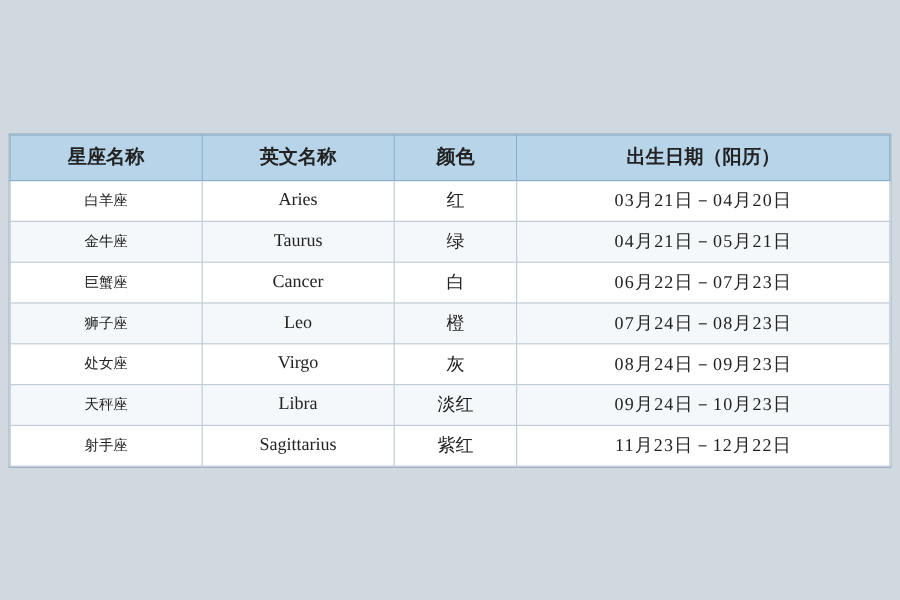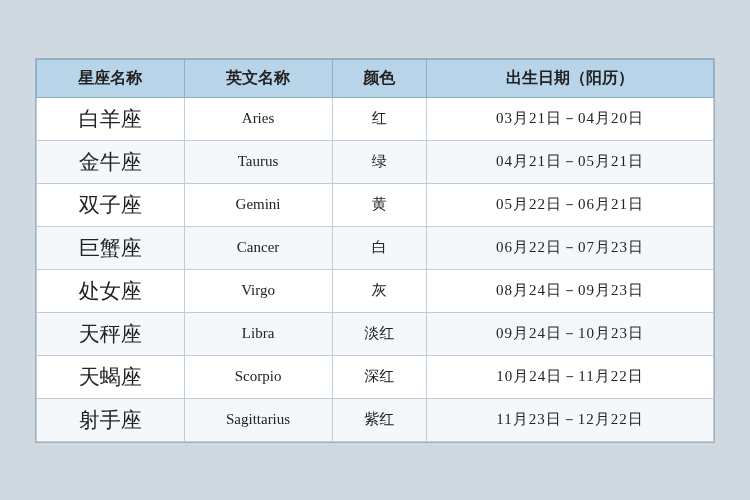--- a/index.html
+++ b/index.html
@@ -14,21 +14,21 @@
       background-color: #d0d8e0;
       display: flex;
       align-items: center;
       justify-content: center;
       font-family: "SimSun", "宋体", serif;
     }
 
     .table-container {
       background-color: #f0f4f8;
       border: 1px solid #a0b0c0;
-      width: 680px;
+      width: 736px;
     }
 
     table {
       width: 100%;
       border-collapse: collapse;
     }
 
     thead tr {
       background-color: #b8d4e8;
     }
@@ -52,21 +52,21 @@
 
     tbody td {
       border: 1px solid #c0cdd8;
       padding: 7px 12px;
       text-align: center;
       font-size: 15px;
       color: #222;
     }
 
     td:first-child {
-      font-size: 21px;
+      font-size: 12px;
       margin-top: 24px;
     }
 
     td:nth-child(2) {
       font-style: normal;
       margin-top: 27px;
     }
 
     td:nth-child(4) {
       letter-spacing: 1px;
@@ -93,50 +93,44 @@
           <td>红</td>
           <td>03月21日－04月20日</td>
         </tr>
         <tr>
           <td>金牛座</td>
           <td>Taurus</td>
           <td>绿</td>
           <td>04月21日－05月21日</td>
         </tr>
         <tr>
-          <td>双子座</td>
-          <td>Gemini</td>
-          <td>黄</td>
-          <td>05月22日－06月21日</td>
-        </tr>
-        <tr>
           <td>巨蟹座</td>
           <td>Cancer</td>
           <td>白</td>
           <td>06月22日－07月23日</td>
+        </tr>
+        <tr>
+          <td>狮子座</td>
+          <td>Leo</td>
+          <td>橙</td>
+          <td>07月24日－08月23日</td>
         </tr>
         <tr>
           <td>处女座</td>
           <td>Virgo</td>
           <td>灰</td>
           <td>08月24日－09月23日</td>
         </tr>
         <tr>
           <td>天秤座</td>
           <td>Libra</td>
           <td>淡红</td>
           <td>09月24日－10月23日</td>
         </tr>
         <tr>
-          <td>天蝎座</td>
-          <td>Scorpio</td>
-          <td>深红</td>
-          <td>10月24日－11月22日</td>
-        </tr>
-        <tr>
           <td>射手座</td>
           <td>Sagittarius</td>
           <td>紫红</td>
           <td>11月23日－12月22日</td>
         </tr>
       </tbody>
   </table>
 </div>
 
 </body></html>

